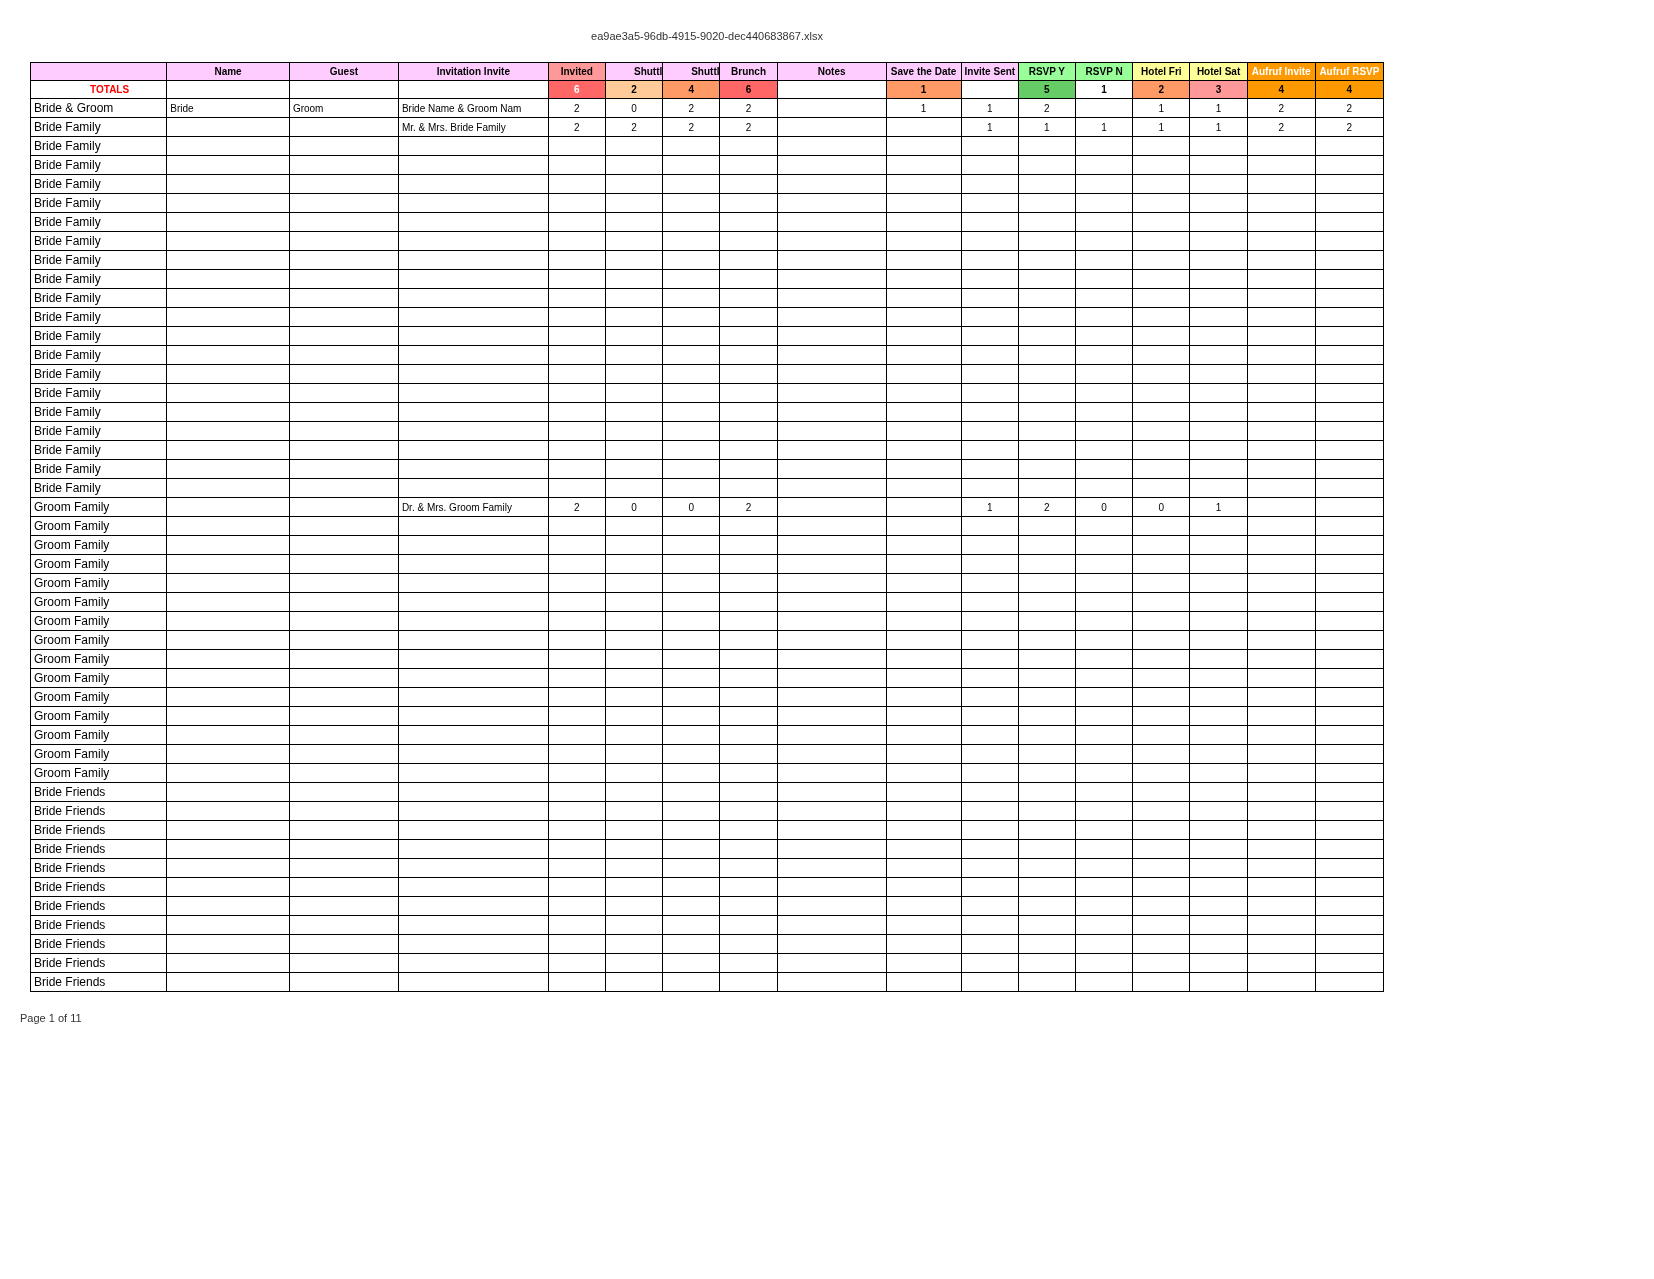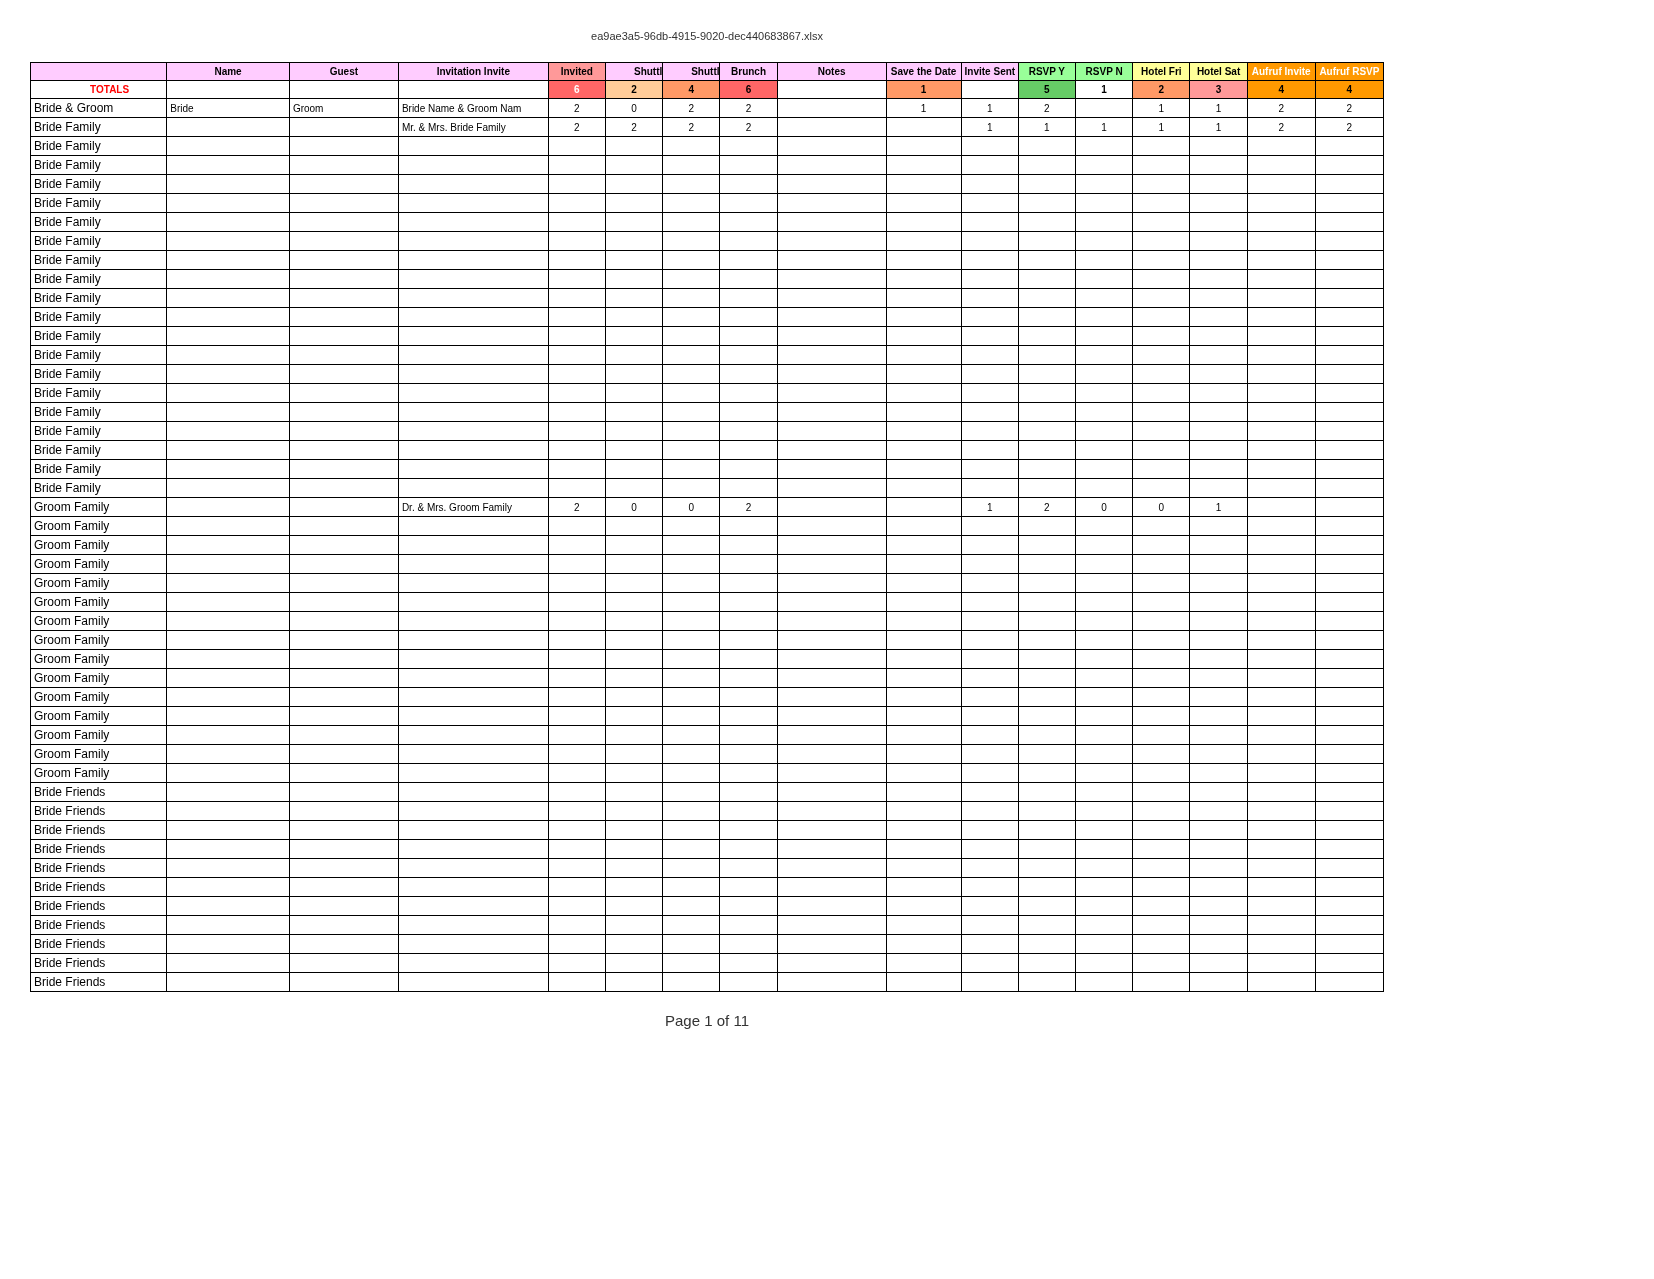--- a/index.html
+++ b/index.html
@@ -95,22 +95,21 @@
 
     .group-cell {
       text-align: left !important;
       font-size: 12px;
       margin-top: 36px;
     }
     .bride-groom-row td { background: #fff; }
     .data-row td { background: #fff; }
 
     .page-footer {
-      text-align: center;
-      font-size: 15px;
+      font-size: 11px;
       color: #333;
       padding-top: 20px;
     }
     td.left-align { text-align: left; }
   </style>
 </head>
 <body>
 
 <div class="page">
   <div class="file-title">ea9ae3a5-96db-4915-9020-dec440683867.xlsx</div>

